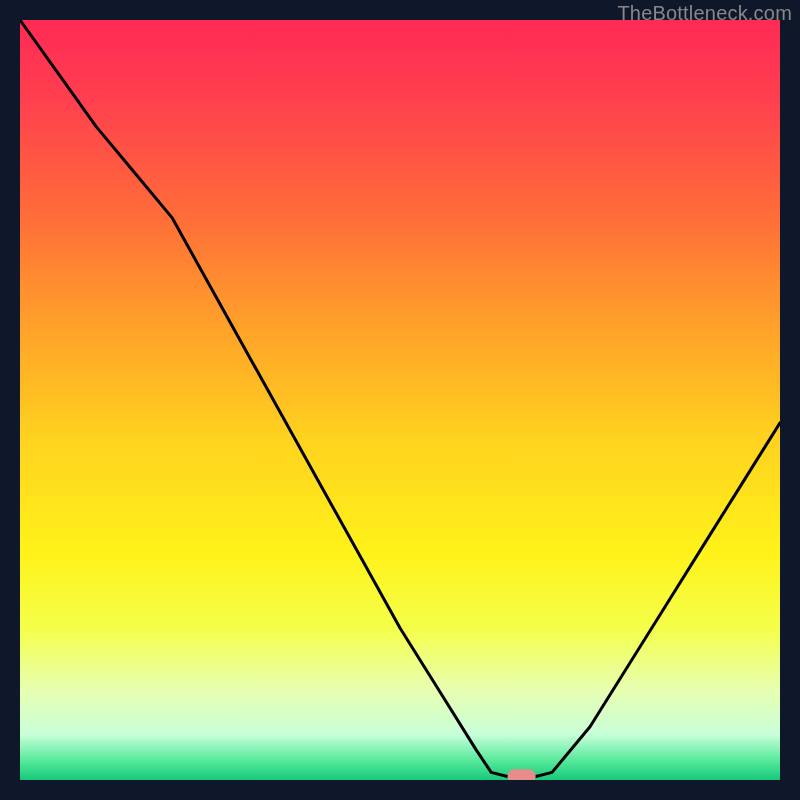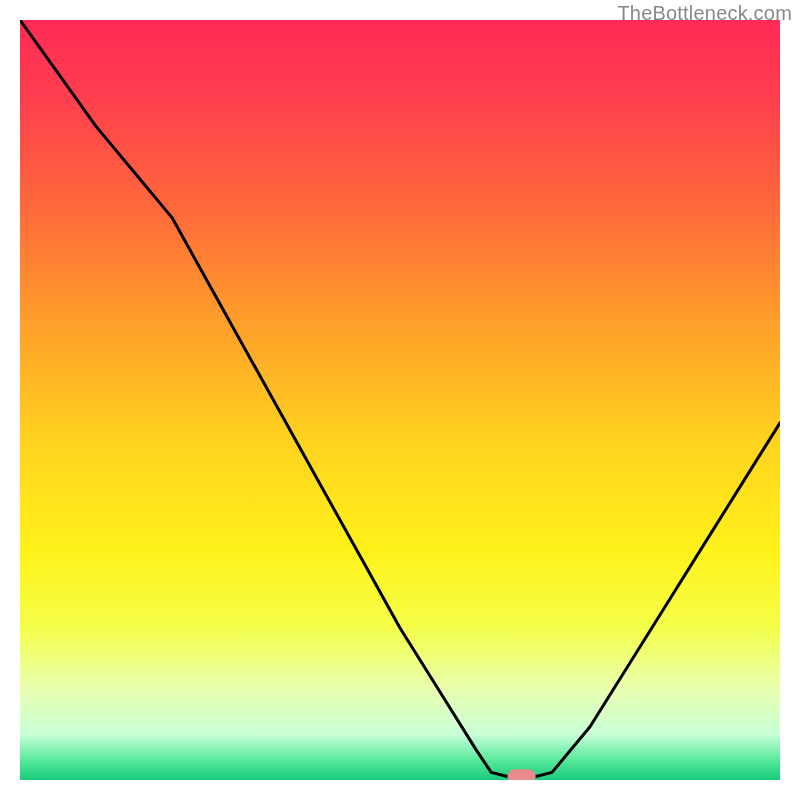--- a/index.html
+++ b/index.html
@@ -7,21 +7,21 @@
     padding: 0;
     width: 800px;
     height: 800px;
     background: #000;
     font-family: Arial, Helvetica, sans-serif;
   }
   .frame {
     position: relative;
     width: 800px;
     height: 800px;
-    background: #ffffff;
+    background: #0f172a;
   }
   .watermark {
     position: absolute;
     top: 2px;
     right: 8px;
     color: #888;
     font-size: 20px;
     font-weight: 500;
     letter-spacing: 0.2px;
     z-index: 50;

